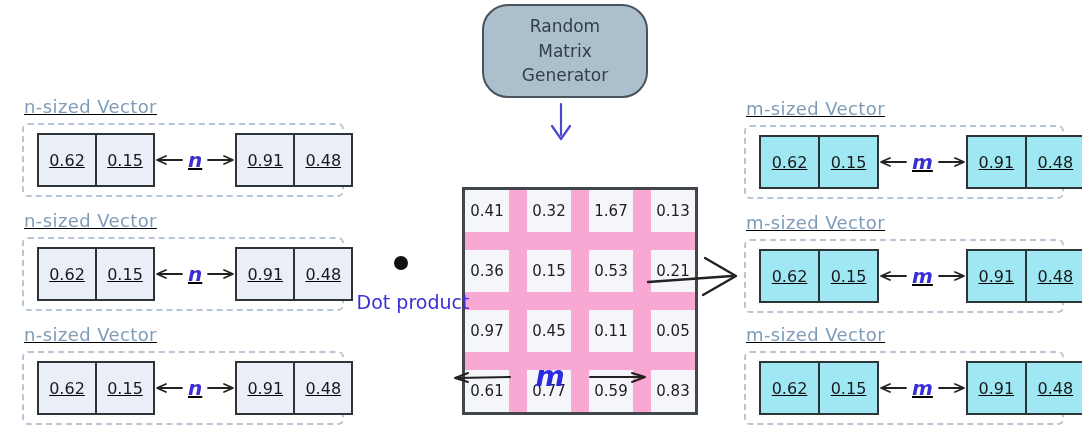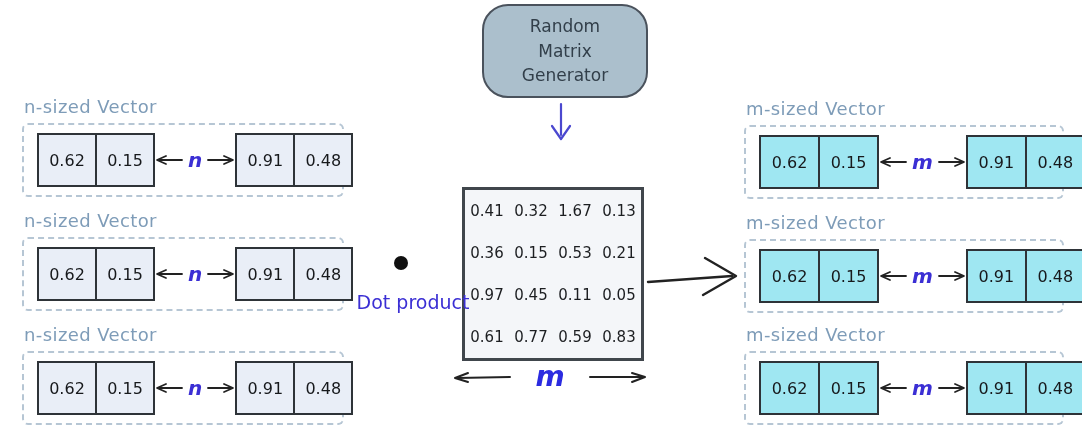--- a/index.html
+++ b/index.html
@@ -11,35 +11,35 @@
     display:flex;align-items:center;justify-content:center;text-align:center;
     color:#323f4a;font-size:17px;line-height:1.45;padding:0 18px;box-sizing:border-box;}
 
   .abs{position:absolute;}
 
   
   .hand-label{color:#7e9cb8;font-size:18px;letter-spacing:.5px;}
   .target-label{left:448px;top:143px;width:226px;text-align:center;font-size:19px;}
 
   
-  .matrix{left:462px;top:187px;border:3px solid #40464c;background:#3b82f6;
-    display:grid;grid-template-columns:repeat(4,44px);grid-template-rows:repeat(4,42px);gap:0;}
+  .matrix{left:462px;top:187px;border:3px solid #40464c;background:#f9a8d4;
+    display:grid;grid-template-columns:repeat(4,44px);grid-template-rows:repeat(4,42px);gap:18px;}
   .mcell{background:#f4f6f9;display:flex;align-items:center;justify-content:center;
     font-size:15px;color:#1c1e21;}
 
   
   .m-axis{left:452px;top:363px;width:196px;display:flex;align-items:center;justify-content:space-between;}
   .axis-letter-big{color:#2b2be0;font-size:28px;font-weight:bold;font-style:italic;line-height:1;}
 
   
   .dot{left:394px;top:256px;width:14px;height:14px;background:#101010;border-radius:50%;}
   .dot-label{left:348px;top:283px;width:130px;text-align:center;color:#3b2fd4;font-size:19px;margin-top:8px;}
 
   
-  .vgroup{position:absolute;width:322px;}
+  .vgroup{position:absolute;width:322px;text-decoration:underline;}
   .vgroup.right{width:320px;}
   .vtitle{color:#7e9cb8;font-size:18px;margin:0 0 6px 2px;letter-spacing:.4px;}
   .vbox{height:74px;border:2px dashed #b6c6d4;border-radius:6px;box-sizing:border-box;
     display:flex;align-items:center;justify-content:space-between;padding:0 13px;background:transparent;}
   .pair{display:flex;border:2px solid #2e3338;}
   .cell{width:56px;height:50px;display:flex;align-items:center;justify-content:center;
     font-size:16px;color:#17191c;background:#e9eef7;}
   .cell + .cell{border-left:2px solid #2e3338;}
   .vgroup.right .cell{background:#9fe7f2;width:57px;}
   .vaxis{display:flex;align-items:center;gap:5px;}

